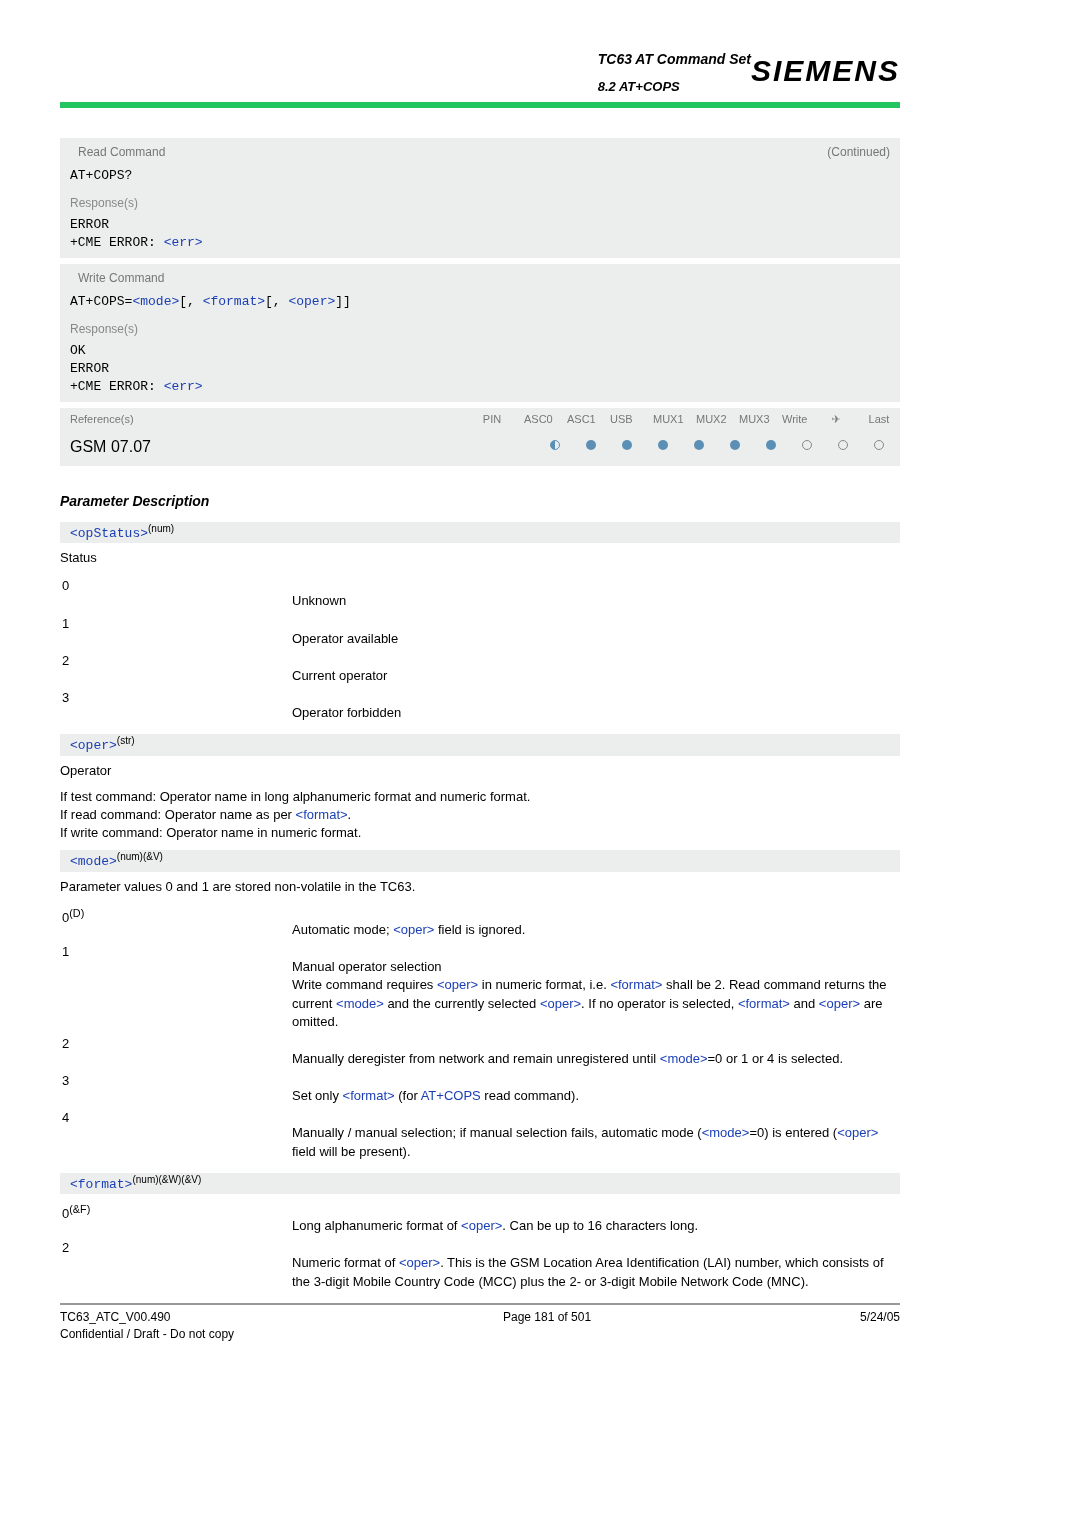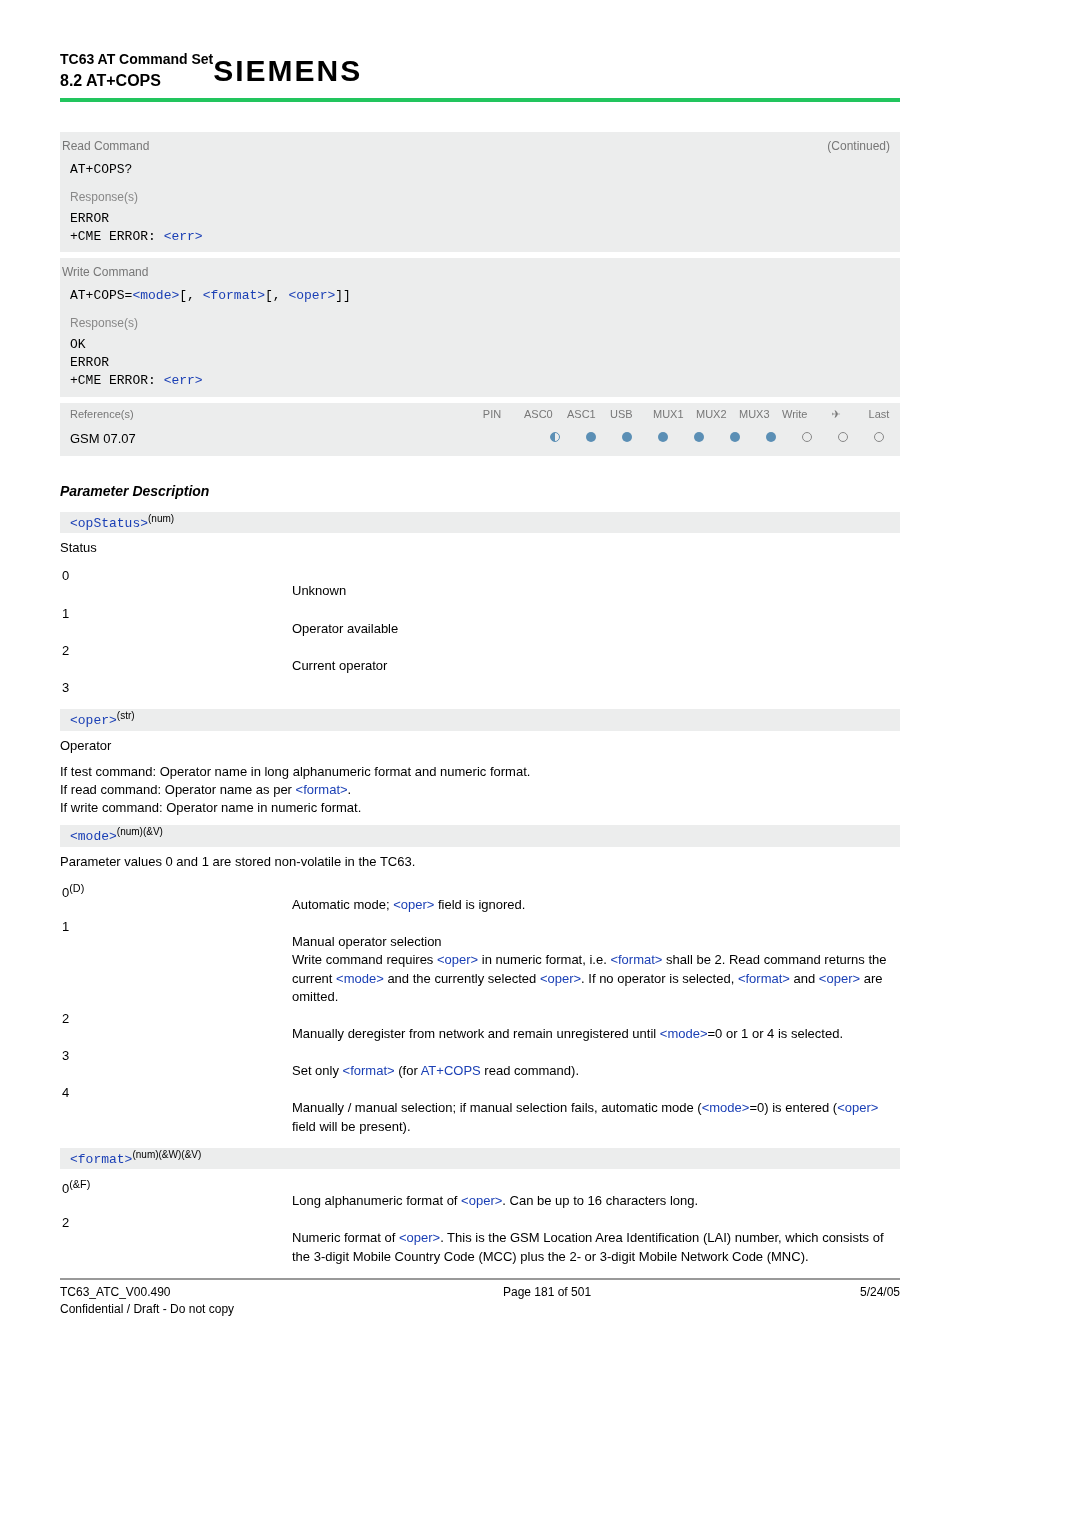--- a/index.html
+++ b/index.html
@@ -7,49 +7,51 @@
     margin: 0;
     padding: 50px 60px 30px 60px;
     color: #000;
     font-size: 13px;
     line-height: 1.4;
     width: 960px;
     box-sizing: border-box;
   }
   .header-row {
     display: flex;
-    justify-content: flex-start;
+    justify-content: flex-end;
     align-items: flex-start;
-    border-bottom: 4px solid #22c55e;
+    border-bottom: 6px solid #22c55e;
     padding-bottom: 6px;
     margin-bottom: 30px;
+    font-style: italic;
   }
   .header-left {
     font-weight: bold;
     font-size: 14px;
   }
   .header-sub {
     font-weight: bold;
-    font-size: 16px;
+    font-size: 13px;
+    margin-top: 8px;
   }
   .siemens {
     font-family: Arial, sans-serif;
     font-weight: 900;
     font-size: 30px;
     letter-spacing: 2px;
     color: #000;
   }
   .block {
     background: #eceded;
     margin-bottom: 6px;
   }
   .block-header {
     color: #777;
     font-size: 12px;
-    padding: 6px 10px 4px 2px;
+    padding: 6px 10px 4px 18px;
     display: flex;
     justify-content: space-between;
   }
   .pale {
     color: #888;
     font-size: 12px;
     padding: 4px 10px 2px 10px;
   }
   .mono {
     font-family: "Courier New", monospace;
@@ -67,21 +69,21 @@
   .ref-label { flex: 1; }
   .ref-cols {
     display: flex;
     gap: 21px;
     align-items: center;
   }
   .val-row {
     display: flex;
     align-items: center;
     padding: 4px 10px 8px 10px;
-    font-size: 13px;
+    font-size: 16px;
   }
   .val-label { flex: 1; }
   .dots {
     display: flex;
     gap: 14px;
     align-items: center;
   }
   .dot {
     width: 10px; height: 10px; border-radius: 50%;
     display: inline-block;
@@ -219,20 +221,21 @@
   <div class="def-row">
       <div class="def-key">1</div>
       <div class="def-val">Operator available</div>
     </div>
   <div class="def-row">
       <div class="def-key">2</div>
       <div class="def-val">Current operator</div>
     </div>
   <div class="def-row">
       <div class="def-key">3</div>
+      <div class="def-val">Operator forbidden</div>
     </div>
 </div>
 
 <div class="param-block">
   <span class="link">&lt;oper&gt;</span><sup>(str)</sup>
 </div>
 <div class="bodytext">Operator</div>
 <div class="bodytext">
   <span>If test command: Operator name in long alphanumeric format and numeric format.</span><br>
   <span>If read command: Operator name as per </span><span class="link">&lt;format&gt;</span><span>.</span><br>

